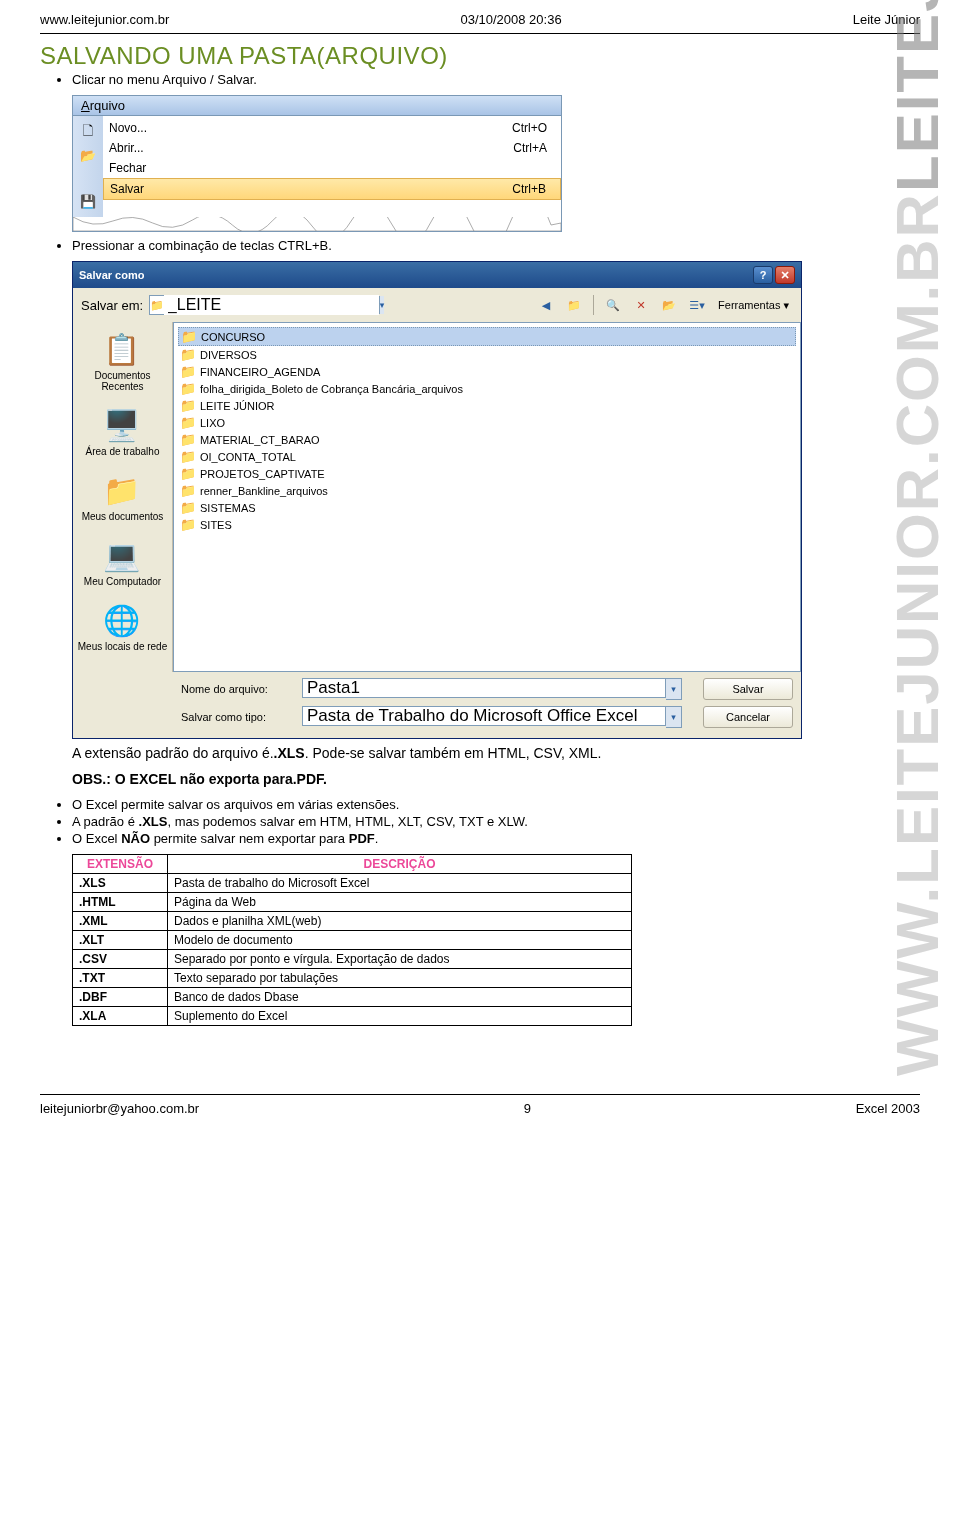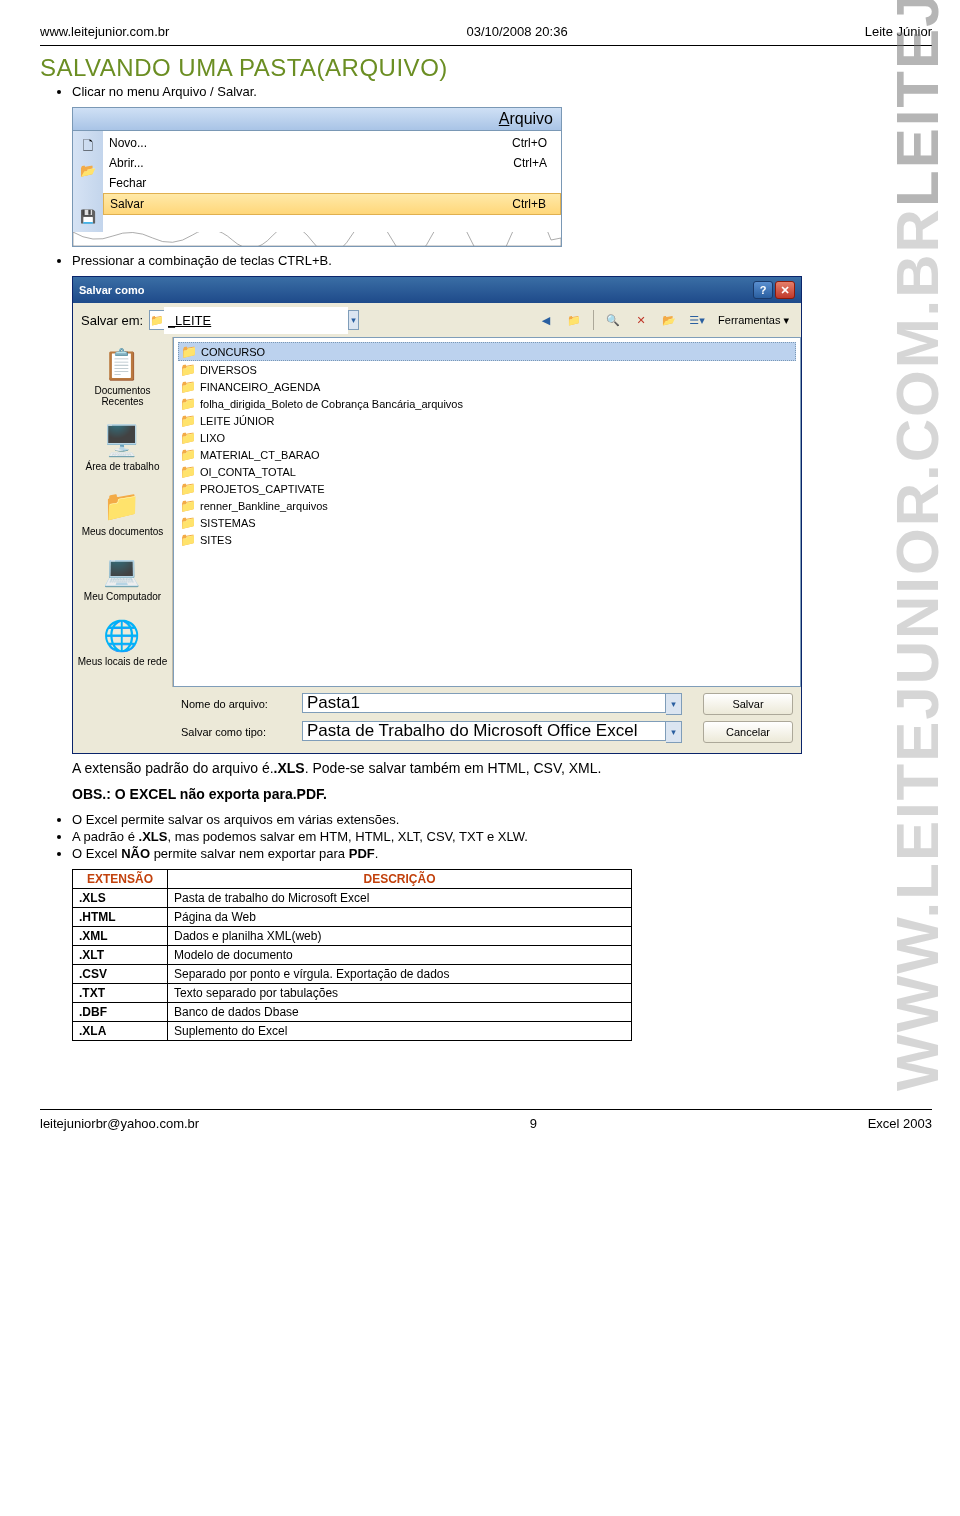--- a/index.html
+++ b/index.html
@@ -6,23 +6,22 @@
   body {
     margin: 0;
     font-family: Verdana, Arial, sans-serif;
     font-size: 13px;
     color: #000;
     background: #fff;
     width: 960px;
     position: relative;
   }
   .page {
-    padding: 12px 28px 20px 40px;
+    padding: 12px 40px 20px 40px;
     position: relative;
-    margin-top: 12px;
   }
   .header-line {
     display: flex;
     justify-content: space-between;
     font-size: 13px;
     padding-bottom: 4px;
   }
   .hr { border-top: 1px solid #000; margin: 2px 0 8px 0; }
   .hr-bottom { border-top: 1px solid #000; margin: 8px 0 2px 0; }
   h1.section {
@@ -45,22 +44,21 @@
     border: 1px solid #7a98b5;
     background: #fff;
     font-family: Tahoma, sans-serif;
     font-size: 12px;
     position: relative;
   }
   .menu-tab {
     background: linear-gradient(#cfe0f5,#a9c4e6);
     border-bottom: 1px solid #7a98b5;
     padding: 2px 8px;
-    font-size: 16px;
-    text-align: right;
+    font-size: 13px;
   }
   .menu-tab .ul { text-decoration: underline; }
   .menu-body { display: flex; }
   .menu-icons {
     width: 30px;
     background: linear-gradient(to right,#d6e3f4,#c3d5ec);
     padding: 4px 0;
   }
   .menu-icons .mi {
     width: 22px; height: 22px; margin: 1px auto;
@@ -115,21 +113,21 @@
     padding: 6px 8px;
     gap: 6px;
   }
   .toolbar label { font-size: 13px; }
   .combo {
     display: flex; align-items: center;
     background: #fff; border: 1px solid #7f9db9;
     height: 20px;
   }
   .combo .cicon { width: 18px; text-align:center; color:#e6b84d; }
-  .combo input { border:0; outline:0; font-size:13px; padding:0 4px; flex:1; height:27px;text-decoration:underline; }
+  .combo input { border:0; outline:0; font-size:16px; padding:0 4px; flex:1; height:20px; }
   .combo .drop { width:16px; background:#dbe5f1; border-left:1px solid #7f9db9; text-align:center; color:#2a5fa0; font-size:9px; line-height:18px; }
   .tbtn { width:22px; height:22px; display:flex;align-items:center;justify-content:center; border:1px solid transparent; color:#2a5fa0; }
   .tsep { width:1px; height:20px; background:#aca899; margin:0 2px; }
   .ferr { font-size:11px; padding:0 4px; }
   .sa-body {
     display: flex;
     height: 350px;
   }
   .places {
     width: 100px;
@@ -191,21 +189,21 @@
     border-collapse: collapse;
     margin: 8px 0 0 32px;
     width: 560px;
     font-size: 12px;
   }
   table.ext th, table.ext td {
     border: 1px solid #000;
     padding: 2px 6px;
     text-align: left;
   }
-  table.ext th { color: #c2410c; font-weight: bold; text-align:center; }
+  table.ext th { color: #ec4899; font-weight: bold; text-align:center; }
   table.ext td.ext-col { font-weight: bold; width: 95px; }
 
   
   .watermark {
     position: absolute;
     right: 8px;
     top: 50px;
     bottom: 60px;
     width: 90px;
     pointer-events: none;

